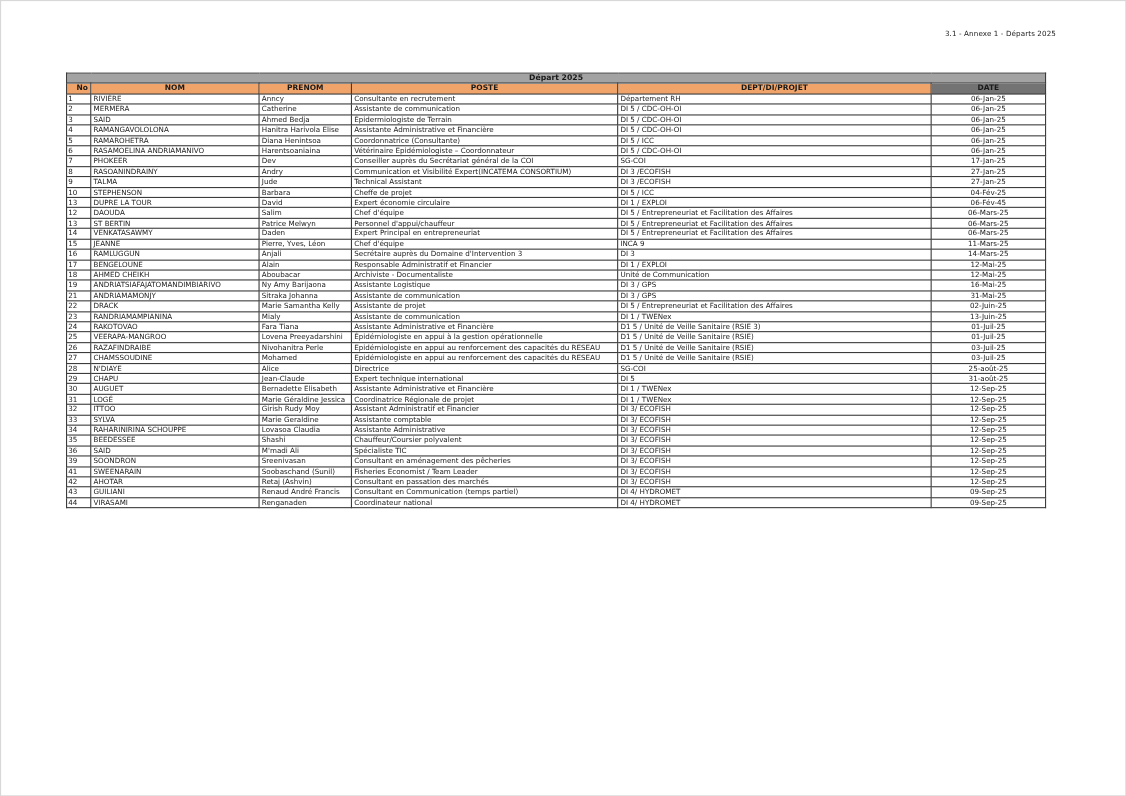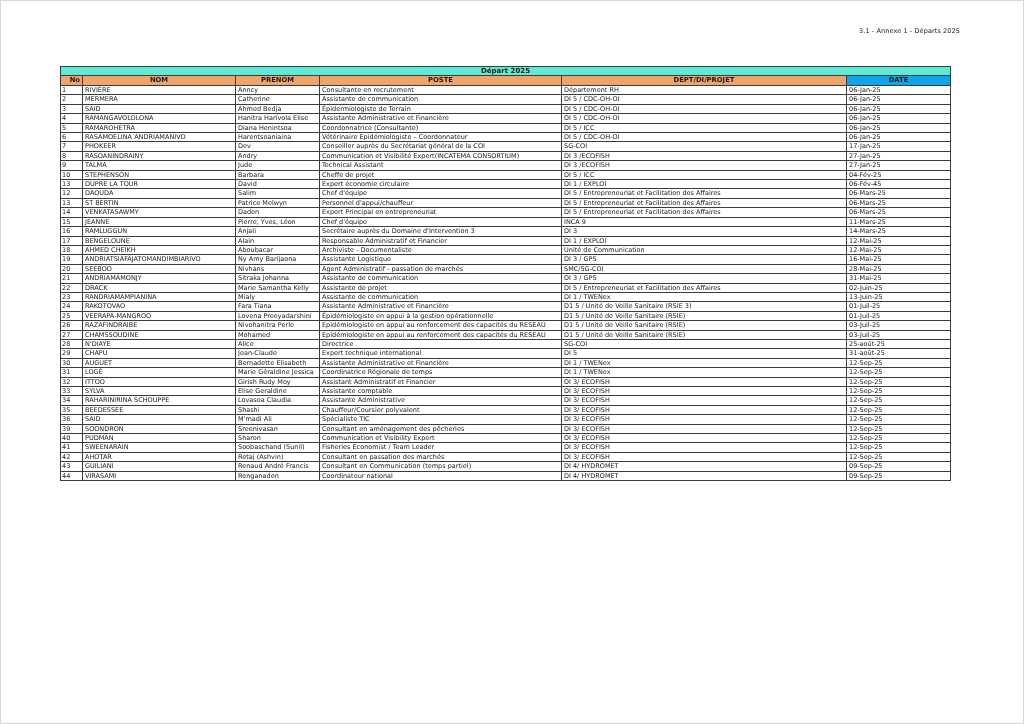--- a/index.html
+++ b/index.html
@@ -49,21 +49,21 @@
     height:8px;
     line-height:8px;
   }
   .doc-table .header-row th{
     text-align:center;
     font-weight:bold;
     font-size:6.8px;
     height:9px;
     line-height:9px;
   }
-  .doc-table td.c-date{}
+  .doc-table td.c-date{text-align:center;}
   .doc-table td.c-no{padding-left:1px;}
   .outer{border:1.5px solid #222;}
 </style>
 </head>
 <body>
 
 <div class="page-frame"></div>
 
 <div class="annotation">3.1 - Annexe 1  - Départs 2025</div>
 
@@ -71,29 +71,29 @@
   <colgroup>
     <col style="width:22px">
     <col style="width:153px">
     <col style="width:84px">
     <col style="width:242px">
     <col style="width:285px">
     <col style="width:104px">
   </colgroup>
   <thead>
     <tr class="title-row">
-      <td colspan="6" style="background: #5eead4;">Départ 2025</td>
+      <td colspan="6" style="background: #a3a3a3;">Départ 2025</td>
     </tr>
     <tr class="header-row">
       <th style="background: rgb(240, 164, 105); text-align: right;">No</th>
       <th style="background: rgb(240, 164, 105);">NOM</th>
       <th style="background: rgb(240, 164, 105);">PRENOM</th>
       <th style="background: rgb(240, 164, 105);">POSTE</th>
       <th style="background: rgb(240, 164, 105);">DEPT/DI/PROJET</th>
-      <th style="background: #0ea5e9;">DATE</th>
+      <th style="background: #737373;">DATE</th>
     </tr>
   </thead>
   <tbody id="table-body">
       <tr>
         <td class="c-no">1</td>
         <td class="c-nom">RIVIÈRE</td>
         <td class="c-prenom">Anncy</td>
         <td class="c-poste">Consultante en recrutement</td>
         <td class="c-dept">Département RH</td>
         <td class="c-date">06-Jan-25</td>
@@ -236,28 +236,20 @@
       </tr>
       <tr>
         <td class="c-no">19</td>
         <td class="c-nom">ANDRIATSIAFAJATOMANDIMBIARIVO</td>
         <td class="c-prenom">Ny Amy Barijaona</td>
         <td class="c-poste">Assistante Logistique</td>
         <td class="c-dept">DI 3 / GPS</td>
         <td class="c-date">16-Mai-25</td>
       </tr>
       <tr>
-        <td class="c-no">20</td>
-        <td class="c-nom">SEEBOO</td>
-        <td class="c-prenom">Nivhans</td>
-        <td class="c-poste">Agent Administratif - passation de marchés</td>
-        <td class="c-dept">SMC/SG-COI</td>
-        <td class="c-date">28-Mai-25</td>
-      </tr>
-      <tr>
         <td class="c-no">21</td>
         <td class="c-nom">ANDRIAMAMONJY</td>
         <td class="c-prenom">Sitraka Johanna</td>
         <td class="c-poste">Assistante de communication</td>
         <td class="c-dept">DI 3 / GPS</td>
         <td class="c-date">31-Mai-25</td>
       </tr>
       <tr>
         <td class="c-no">22</td>
         <td class="c-nom">DRACK</td>
@@ -327,36 +319,36 @@
         <td class="c-nom">AUGUET</td>
         <td class="c-prenom">Bernadette Elisabeth</td>
         <td class="c-poste">Assistante Administrative et Financière</td>
         <td class="c-dept">DI 1 / TWENex</td>
         <td class="c-date">12-Sep-25</td>
       </tr>
       <tr>
         <td class="c-no">31</td>
         <td class="c-nom">LOGÉ</td>
         <td class="c-prenom">Marie Géraldine Jessica</td>
-        <td class="c-poste">Coordinatrice Régionale de temps</td>
+        <td class="c-poste">Coordinatrice Régionale de projet</td>
         <td class="c-dept">DI 1 / TWENex</td>
         <td class="c-date">12-Sep-25</td>
       </tr>
       <tr>
         <td class="c-no">32</td>
         <td class="c-nom">ITTOO</td>
         <td class="c-prenom">Girish Rudy Moy</td>
         <td class="c-poste">Assistant Administratif et Financier</td>
         <td class="c-dept">DI 3/ ECOFISH</td>
         <td class="c-date">12-Sep-25</td>
       </tr>
       <tr>
         <td class="c-no">33</td>
         <td class="c-nom">SYLVA</td>
-        <td class="c-prenom">Elise Geraldine</td>
+        <td class="c-prenom">Marie Geraldine</td>
         <td class="c-poste">Assistante comptable</td>
         <td class="c-dept">DI 3/ ECOFISH</td>
         <td class="c-date">12-Sep-25</td>
       </tr>
       <tr>
         <td class="c-no">34</td>
         <td class="c-nom">RAHARINIRINA SCHOUPPE</td>
         <td class="c-prenom">Lovasoa Claudia</td>
         <td class="c-poste">Assistante Administrative</td>
         <td class="c-dept">DI 3/ ECOFISH</td>
@@ -376,28 +368,20 @@
         <td class="c-prenom">M'madi Ali</td>
         <td class="c-poste">Spécialiste TIC</td>
         <td class="c-dept">DI 3/ ECOFISH</td>
         <td class="c-date">12-Sep-25</td>
       </tr>
       <tr>
         <td class="c-no">39</td>
         <td class="c-nom">SOONDRON</td>
         <td class="c-prenom">Sreenivasan</td>
         <td class="c-poste">Consultant en aménagement des pêcheries</td>
-        <td class="c-dept">DI 3/ ECOFISH</td>
-        <td class="c-date">12-Sep-25</td>
-      </tr>
-      <tr>
-        <td class="c-no">40</td>
-        <td class="c-nom">PUDMAN</td>
-        <td class="c-prenom">Sharon</td>
-        <td class="c-poste">Communication et Visibility Expert</td>
         <td class="c-dept">DI 3/ ECOFISH</td>
         <td class="c-date">12-Sep-25</td>
       </tr>
       <tr>
         <td class="c-no">41</td>
         <td class="c-nom">SWEENARAIN</td>
         <td class="c-prenom">Soobaschand (Sunil)</td>
         <td class="c-poste">Fisheries Economist / Team Leader</td>
         <td class="c-dept">DI 3/ ECOFISH</td>
         <td class="c-date">12-Sep-25</td>

